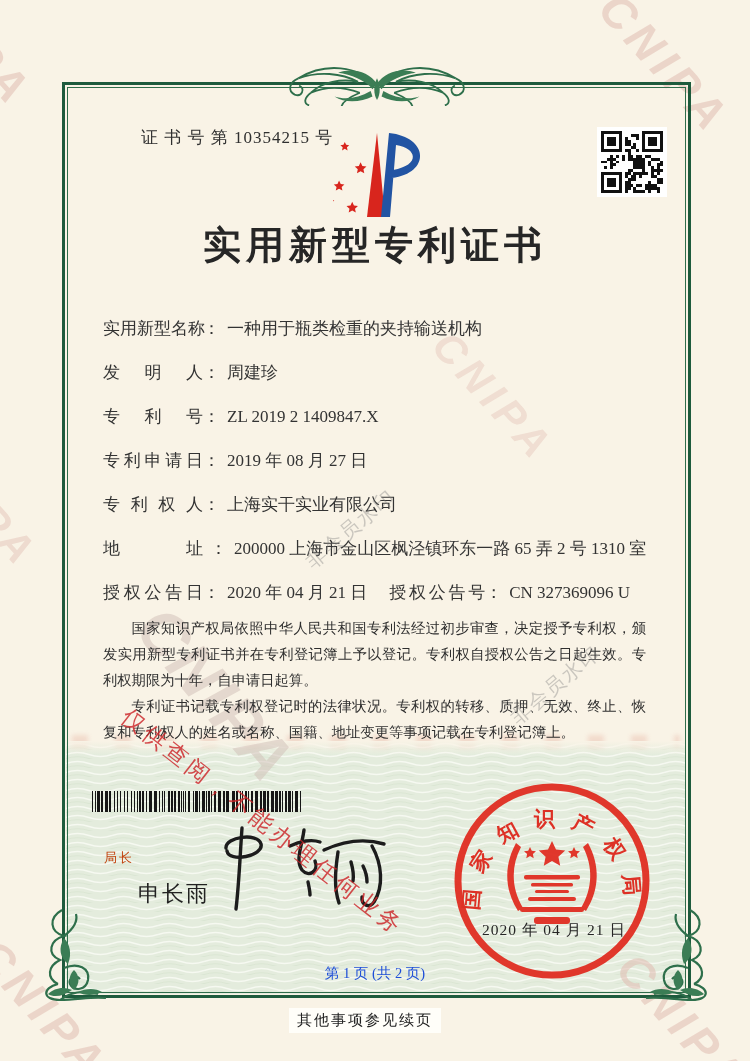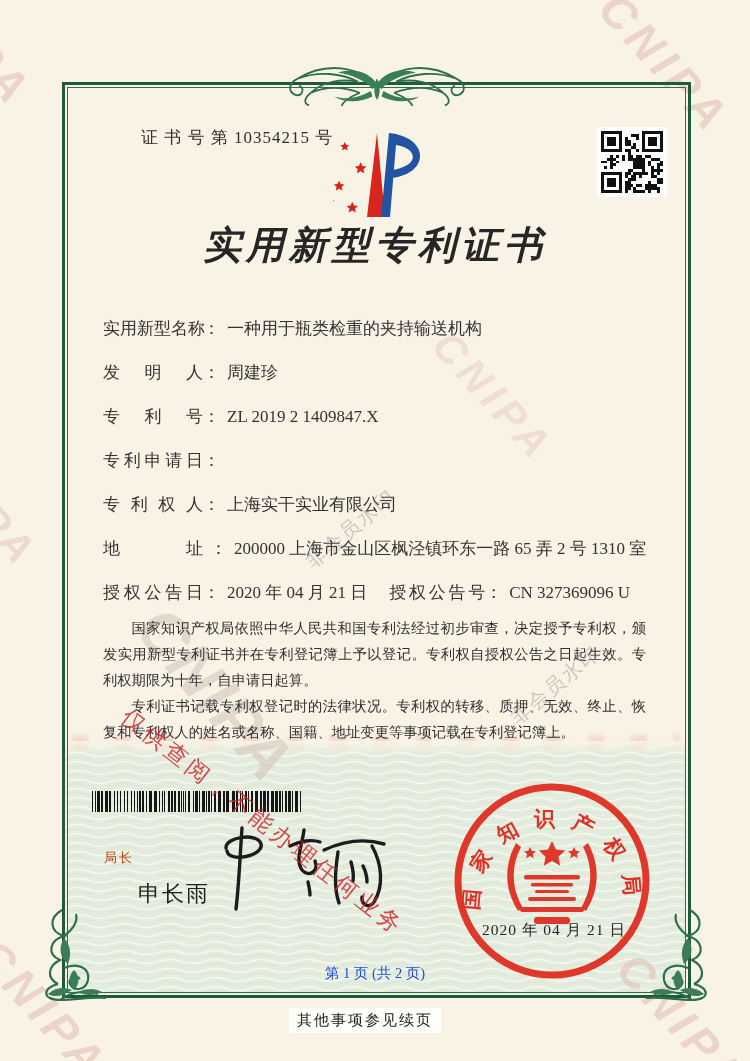--- a/index.html
+++ b/index.html
@@ -21,21 +21,21 @@
   .wavefade{position:absolute;z-index:1;left:66px;top:741px;width:619px;height:14px;
             background:linear-gradient(#f9f3e6,rgba(249,243,230,0));}
   .blotches{position:absolute;z-index:1;left:72px;top:735px;width:608px;height:13px;
             background:repeating-linear-gradient(90deg,rgba(225,158,138,.28) 0 16px,rgba(225,158,138,0) 16px 43px);
             filter:blur(2px);}
   .ornament{position:absolute;z-index:5;pointer-events:none;}
   
   .content{position:absolute;z-index:4;}
   .cert-no{left:103px;top:126px;font-size:17px;color:#2f2f2f;letter-spacing:1px;margin-left:38px;}
   .title{left:0;top:220px;width:750px;text-align:center;font-size:38px;font-weight:bold;
-         color:#262626;letter-spacing:5px;font-style:italic;}
+         color:#262626;letter-spacing:5px;}
   .fields{left:103px;top:317px;width:560px;}
   .frow{display:flex;align-items:baseline;height:44px;font-size:17px;color:#333;}
   .jlabel{display:inline-flex;justify-content:space-between;width:100px;}
   .jlabel i{font-style:normal;}
   .colon{margin-right:7px;}
   .fval{white-space:nowrap;}
   .grant{left:103px;top:581px;display:flex;font-size:17px;color:#333;align-items:baseline;}
   .grant .pair2{margin-left:22px;}
   .paras{left:103px;top:615px;width:543px;font-size:14.3px;line-height:26px;color:#2e2e2e;
          text-align:justify;}
@@ -402,20 +402,21 @@
     </div>
     <div class="frow">
       <span class="jlabel">
           <i>专</i>
           <i>利</i>
           <i>申</i>
           <i>请</i>
           <i>日</i>
         </span>
         <span class="colon">：</span>
+        <span class="fval">2019 年 08 月 27 日</span>
     </div>
     <div class="frow">
       <span class="jlabel">
           <i>专</i>
           <i>利</i>
           <i>权</i>
           <i>人</i>
         </span>
         <span class="colon">：</span>
         <span class="fval">上海实干实业有限公司</span>

